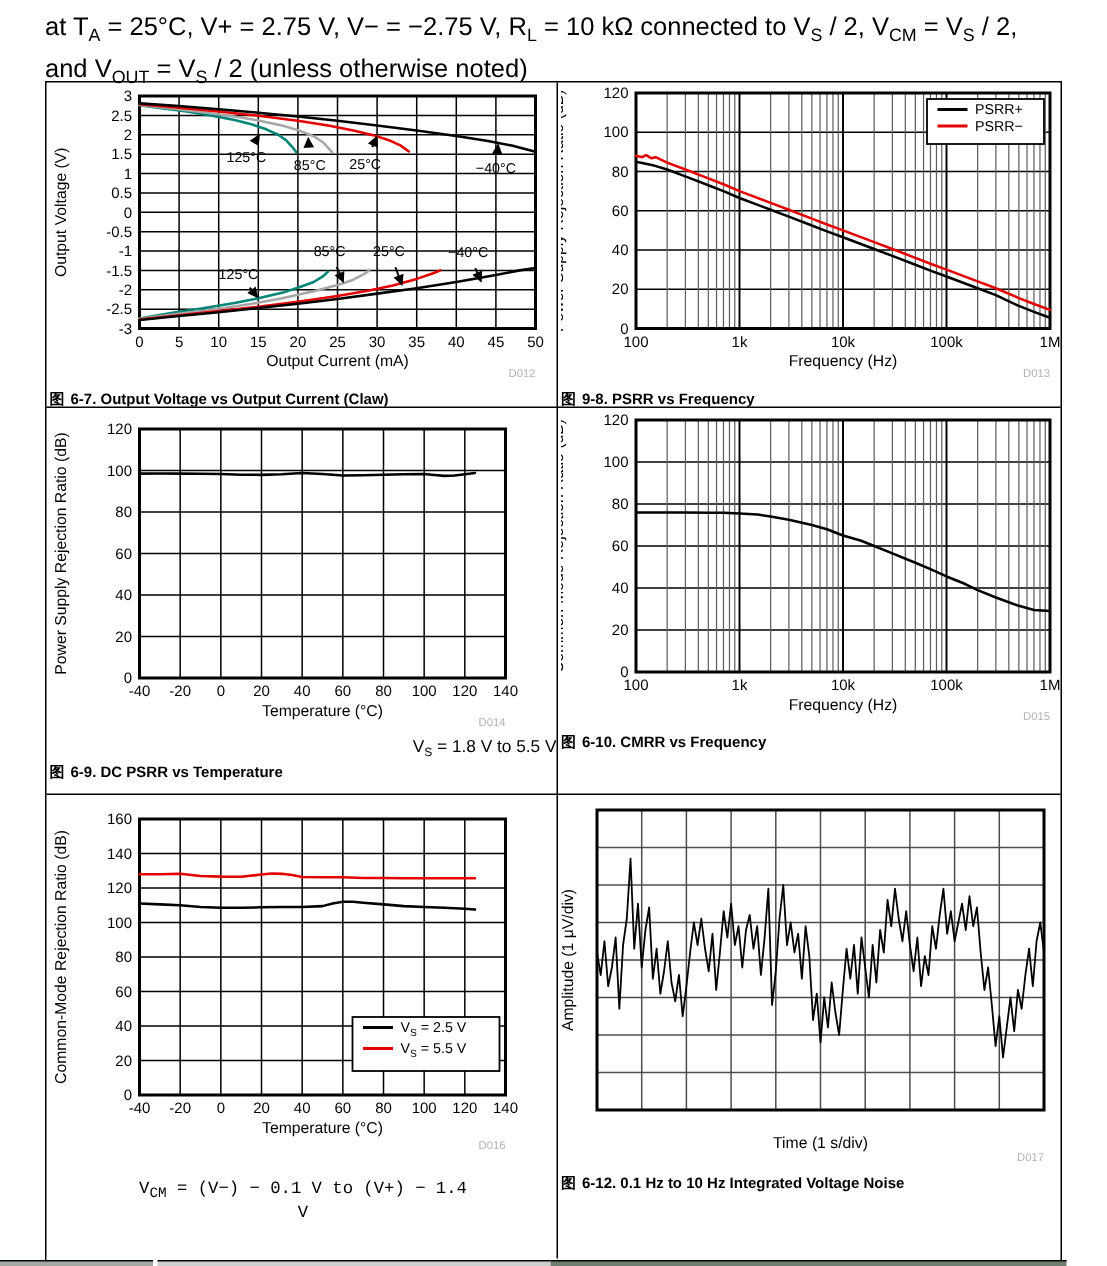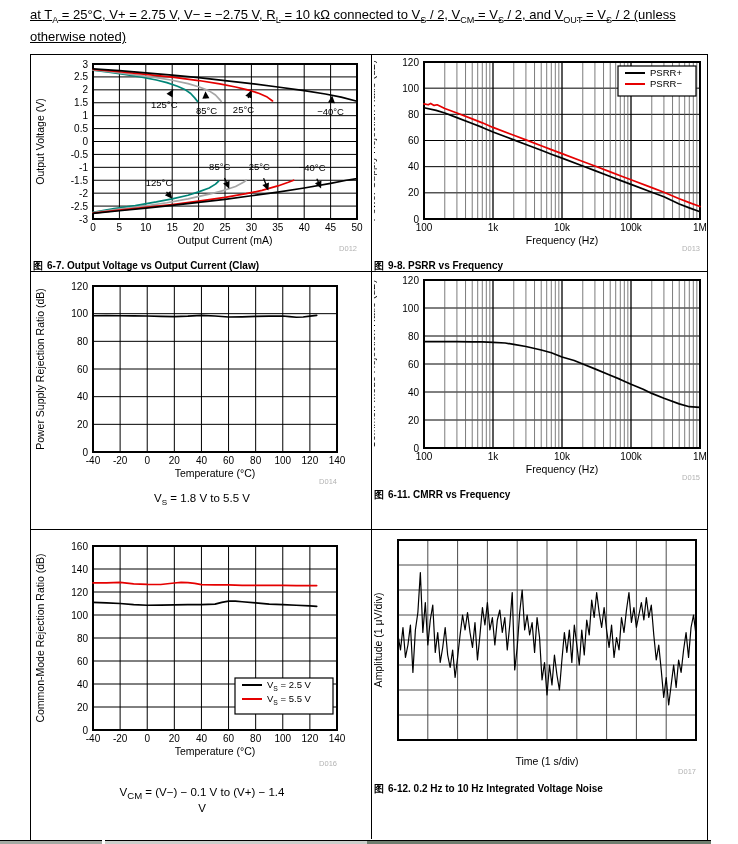--- a/index.html
+++ b/index.html
@@ -1,31 +1,31 @@
 <!DOCTYPE html>
 <html><head>
 <meta charset="utf-8">
 <style>
   html,body{margin:0;padding:0;}
   body{width:738px;height:844px;position:relative;background:#fff;
        font-family:"Liberation Sans","DejaVu Sans",sans-serif;color:#000;overflow:hidden;}
-  .header{position:absolute;left:30px;top:5px;width:668px;font-size:13px;line-height:1.55;text-decoration:underline;}
+  .header{position:absolute;left:30px;top:5px;width:668px;font-size:17px;line-height:1.55;}
   .header sub, .subcap sub{font-size:70%;}
   .figgrid{position:absolute;left:30px;top:54px;width:678px;height:786px;
            border:1px solid #000;border-bottom:none;box-sizing:border-box;
            display:grid;grid-template-columns:341px 335px;grid-template-rows:217px 258px 309px;}
   .cell{border-right:1px solid #000;border-bottom:1px solid #000;box-sizing:border-box;
         padding:2px 0 0 2px;overflow:hidden;}
   .cell.colr{border-right:none;}
   .cell.rowb{border-bottom:none;}
   svg.chart{display:block;}
   .cap{text-align:left;font-weight:bold;font-size:10px;margin-top:2px;white-space:nowrap;}
   .capicon{font-weight:bold;margin-right:4px;}
-  .subcap{text-align:center;font-size:11.5px;margin-top:2px;}
-  .subcap2{text-align:center;font-size:11.5px;margin-top:14px;}
+  .subcap{text-align:right;font-size:11.5px;margin-top:2px;}
+  .subcap2{text-align:center;font-size:11.5px;margin-top:14px;font-family:Liberation Mono, monospace;}
   .subcap2 .l2{margin-top:1px;}
   .bstrip{position:absolute;top:840px;height:4px;border-top:1px solid #000;}
   .bs1{left:0;width:102px;background:#a3aaa3;}
   .bs2{left:105px;width:262px;background:#ccd0cc;}
   .bs3{left:367px;width:344px;background:#6e7e6f;}
 </style>
 </head>
 <body>
 
 <div class="header">at T<sub>A</sub> = 25°C, V+ = 2.75 V, V− = −2.75 V, R<sub>L</sub> = 10 kΩ connected to V<sub>S</sub> / 2, V<sub>CM</sub> = V<sub>S</sub> / 2, and V<sub>OUT</sub> = V<sub>S</sub> / 2 (unless otherwise noted)</div>
@@ -223,20 +223,23 @@
         <text x="55" y="126.16666666666667" font-size="10" text-anchor="end" fill="#000" font-family="&quot;Liberation Sans&quot;,&quot;DejaVu Sans&quot;,sans-serif"><tspan>40</tspan></text>
         <text x="55" y="98.5" font-size="10" text-anchor="end" fill="#000" font-family="&quot;Liberation Sans&quot;,&quot;DejaVu Sans&quot;,sans-serif"><tspan>60</tspan></text>
         <text x="55" y="70.83333333333334" font-size="10" text-anchor="end" fill="#000" font-family="&quot;Liberation Sans&quot;,&quot;DejaVu Sans&quot;,sans-serif"><tspan>80</tspan></text>
         <text x="55" y="43.16666666666666" font-size="10" text-anchor="end" fill="#000" font-family="&quot;Liberation Sans&quot;,&quot;DejaVu Sans&quot;,sans-serif"><tspan>100</tspan></text>
         <text x="55" y="15.5" font-size="10" text-anchor="end" fill="#000" font-family="&quot;Liberation Sans&quot;,&quot;DejaVu Sans&quot;,sans-serif"><tspan>120</tspan></text>
         <text x="182" y="203" font-size="10.5" text-anchor="middle" fill="#000" font-family="&quot;Liberation Sans&quot;,&quot;DejaVu Sans&quot;,sans-serif"><tspan>Temperature (°C)</tspan></text>
         <text x="0" y="0" font-size="10.5" text-anchor="middle" fill="#000" font-family="&quot;Liberation Sans&quot;,&quot;DejaVu Sans&quot;,sans-serif" transform="translate(11,95) rotate(-90)"><tspan>Power Supply Rejection Ratio (dB)</tspan></text>
         <text x="304" y="210" font-size="7.5" text-anchor="end" fill="#b3b3b3" font-family="&quot;Liberation Sans&quot;,&quot;DejaVu Sans&quot;,sans-serif"><tspan>D014</tspan></text>
       </svg>
     <div class="subcap">V<sub>S</sub> = 1.8 V to 5.5 V</div>
+    <div class="cap">
+      <span class="capicon">图</span><span>6-9. DC PSRR vs Temperature</span>
+    </div>
   </div>
 
   <div class="cell colr">
     <svg class="chart" width="334" height="212" viewBox="0 0 334 212">
         <line x1="50" x2="326" y1="146" y2="146" stroke="#000" stroke-width="1"></line>
         <line x1="50" x2="326" y1="118" y2="118" stroke="#000" stroke-width="1"></line>
         <line x1="50" x2="326" y1="90" y2="90" stroke="#000" stroke-width="1"></line>
         <line x1="50" x2="326" y1="62" y2="62" stroke="#000" stroke-width="1"></line>
         <line x1="50" x2="326" y1="34" y2="34" stroke="#000" stroke-width="1"></line>
         <line x1="70.7710697008147" x2="70.7710697008147" y1="6" y2="174" stroke="#5c5c5c" stroke-width="0.8"></line>
@@ -286,21 +289,21 @@
         <text x="45" y="121.5" font-size="10" text-anchor="end" fill="#000" font-family="&quot;Liberation Sans&quot;,&quot;DejaVu Sans&quot;,sans-serif"><tspan>40</tspan></text>
         <text x="45" y="93.5" font-size="10" text-anchor="end" fill="#000" font-family="&quot;Liberation Sans&quot;,&quot;DejaVu Sans&quot;,sans-serif"><tspan>60</tspan></text>
         <text x="45" y="65.5" font-size="10" text-anchor="end" fill="#000" font-family="&quot;Liberation Sans&quot;,&quot;DejaVu Sans&quot;,sans-serif"><tspan>80</tspan></text>
         <text x="45" y="37.5" font-size="10" text-anchor="end" fill="#000" font-family="&quot;Liberation Sans&quot;,&quot;DejaVu Sans&quot;,sans-serif"><tspan>100</tspan></text>
         <text x="45" y="9.5" font-size="10" text-anchor="end" fill="#000" font-family="&quot;Liberation Sans&quot;,&quot;DejaVu Sans&quot;,sans-serif"><tspan>120</tspan></text>
         <text x="188" y="199" font-size="10.5" text-anchor="middle" fill="#000" font-family="&quot;Liberation Sans&quot;,&quot;DejaVu Sans&quot;,sans-serif"><tspan>Frequency (Hz)</tspan></text>
         <text x="0" y="0" font-size="10.5" text-anchor="middle" fill="#000" font-family="&quot;Liberation Sans&quot;,&quot;DejaVu Sans&quot;,sans-serif" transform="translate(1,90) rotate(-90)"><tspan>Common-Mode Rejection Ratio (dB)</tspan></text>
         <text x="326" y="206" font-size="7.5" text-anchor="end" fill="#b3b3b3" font-family="&quot;Liberation Sans&quot;,&quot;DejaVu Sans&quot;,sans-serif"><tspan>D015</tspan></text>
       </svg>
     <div class="cap">
-      <span class="capicon">图</span><span>6-11. CMRR vs Frequency</span>
+      <span class="capicon">图</span><span>6-10. CMRR vs Frequency</span>
     </div>
   </div>
 
   <div class="cell rowb">
     <svg class="chart" width="332" height="240" viewBox="0 0 332 240">
         <line x1="60" x2="304" y1="175" y2="175" stroke="#000" stroke-width="1"></line>
         <line x1="60" x2="304" y1="152" y2="152" stroke="#000" stroke-width="1"></line>
         <line x1="60" x2="304" y1="129" y2="129" stroke="#000" stroke-width="1"></line>
         <line x1="60" x2="304" y1="106" y2="106" stroke="#000" stroke-width="1"></line>
         <line x1="60" x2="304" y1="83" y2="83" stroke="#000" stroke-width="1"></line>
@@ -369,21 +372,21 @@
         <line x1="232.6" x2="232.6" y1="8" y2="208" stroke="#4d4d4d" stroke-width="1"></line>
         <line x1="262.4" x2="262.4" y1="8" y2="208" stroke="#4d4d4d" stroke-width="1"></line>
         <line x1="292.2" x2="292.2" y1="8" y2="208" stroke="#4d4d4d" stroke-width="1"></line>
         <rect x="24" y="8" width="298" height="200" fill="none" stroke="#000" stroke-width="2"></rect>
         <polyline points="24,103 26.483333333333334,118 28.96666666666667,95.5 31.45,125.5 33.93333333333334,113 36.41666666666667,93.00000000000001 38.9,140.5 41.38333333333333,97.99999999999999 43.86666666666667,80.50000000000001 46.349999999999994,40.5 48.833333333333336,100.5 51.31666666666666,70.5 53.8,113 56.28333333333333,88 58.766666666666666,73 61.25,120.5 63.733333333333334,100.5 66.21666666666667,130.5 68.69999999999999,115.5 71.18333333333334,95.5 73.66666666666667,123 76.15,135.5 78.63333333333333,118 81.11666666666667,145.5 83.6,125.5 86.08333333333334,103 88.56666666666666,83 91.05,97.99999999999999 93.53333333333333,80.50000000000001 96.01666666666667,100.5 98.5,115.5 100.98333333333333,90.5 103.46666666666667,128 105.95,103 108.43333333333334,75.5 110.91666666666666,93.00000000000001 113.39999999999999,70.5 115.88333333333334,97.99999999999999 118.36666666666666,85.49999999999999 120.85000000000001,113 123.33333333333334,88 125.81666666666666,78 128.3,100.5 130.78333333333333,85.49999999999999 133.26666666666665,118 135.75,93.00000000000001 138.23333333333335,60.5 140.71666666666667,138 143.2,115.5 145.68333333333334,80.50000000000001 148.16666666666669,58 150.64999999999998,97.99999999999999 153.13333333333333,83 155.61666666666667,103 158.1,90.5 160.58333333333331,120.5 163.06666666666666,85.49999999999999 165.54999999999998,105.50000000000001 168.03333333333333,148 170.51666666666668,130.5 173,163 175.48333333333332,133 177.96666666666667,153 180.45000000000002,123 182.93333333333334,143 185.41666666666669,158 187.9,128 190.38333333333333,100.5 192.86666666666667,120.5 195.35,97.99999999999999 197.83333333333331,130.5 200.31666666666666,93.00000000000001 202.79999999999998,113 205.28333333333333,133 207.76666666666668,97.99999999999999 210.25,123 212.73333333333332,88 215.21666666666667,103 217.70000000000002,68 220.18333333333334,85.49999999999999 222.66666666666669,60.5 225.15,80.50000000000001 227.63333333333333,95.5 230.11666666666667,75.5 232.6,97.99999999999999 235.08333333333331,115.5 237.56666666666666,93.00000000000001 240.04999999999998,125.5 242.53333333333333,105.50000000000001 245.01666666666668,118 247.5,85.49999999999999 249.98333333333332,100.5 252.46666666666667,78 254.95000000000002,60.5 257.43333333333334,90.5 259.9166666666667,75.5 262.4,95.5 264.8833333333333,83 267.3666666666667,70.5 269.85,88 272.33333333333337,65.5 274.8166666666666,85.49999999999999 277.29999999999995,73 279.78333333333336,103 282.26666666666665,128 284.75,113 287.23333333333335,138 289.71666666666664,165.5 292.2,145.5 294.68333333333334,173 297.16666666666663,153 299.65000000000003,133 302.1333333333333,155.5 304.6166666666667,128 307.09999999999997,140.5 309.58333333333337,118 312.06666666666666,100.5 314.55,125.5 317.03333333333336,95.5 319.51666666666665,83 322,103" fill="none" stroke="#000000" stroke-width="1.2" stroke-linejoin="round" stroke-linecap="round"></polyline>
         <text x="173" y="233" font-size="10.5" text-anchor="middle" fill="#000" font-family="&quot;Liberation Sans&quot;,&quot;DejaVu Sans&quot;,sans-serif"><tspan>Time (1 s/div)</tspan></text>
         <text x="0" y="0" font-size="10.5" text-anchor="middle" fill="#000" font-family="&quot;Liberation Sans&quot;,&quot;DejaVu Sans&quot;,sans-serif" transform="translate(8,108) rotate(-90)"><tspan>Amplitude (1 μV/div)</tspan></text>
         <text x="322" y="242" font-size="7.5" text-anchor="end" fill="#b3b3b3" font-family="&quot;Liberation Sans&quot;,&quot;DejaVu Sans&quot;,sans-serif"><tspan>D017</tspan></text>
       </svg>
     <div class="cap">
-      <span class="capicon">图</span><span>6-12. 0.2 Hz to 10 Hz Integrated Voltage Noise</span>
+      <span class="capicon">图</span><span>6-12. 0.1 Hz to 10 Hz Integrated Voltage Noise</span>
     </div>
   </div>
 
 </div>
 
 <div class="bstrip bs1"></div>
 <div class="bstrip bs2"></div>
 <div class="bstrip bs3"></div>
 
 </body></html>

